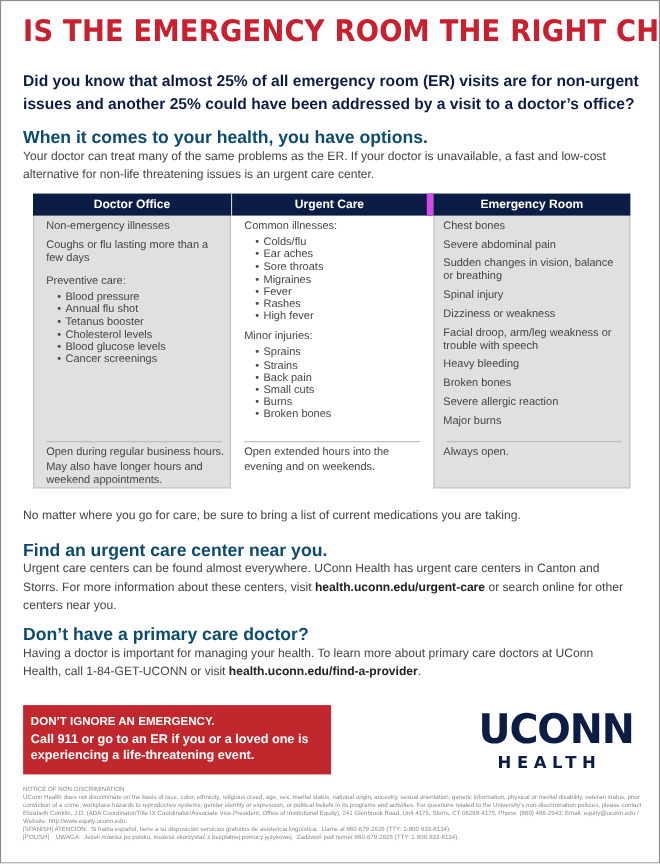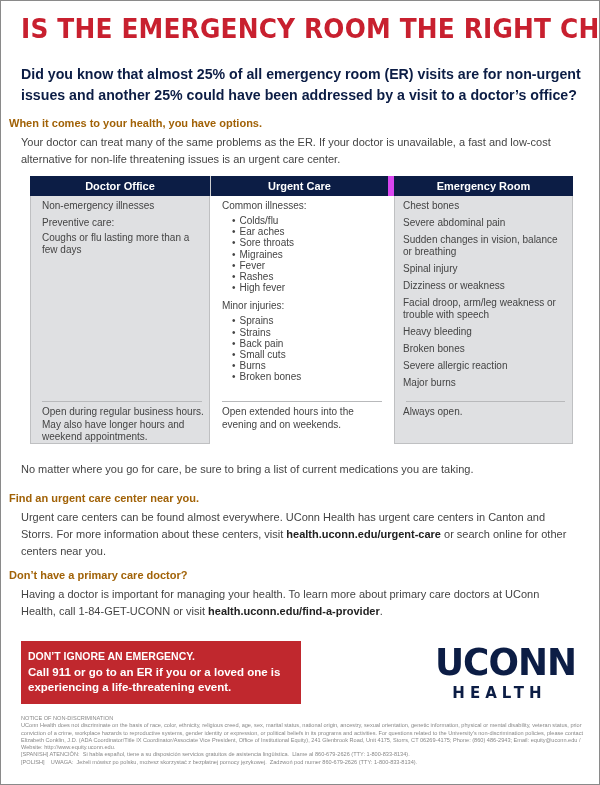--- a/index.html
+++ b/index.html
@@ -13,21 +13,21 @@
     position: absolute; left: 20px; top: 12px; width: 570px;
     color: #c8202f; font-weight: bold; font-size: 27px; letter-spacing: 0.2px;
     white-space: nowrap; font-family: "DejaVu Sans", sans-serif;
     transform: scaleX(0.92); transform-origin: left top;
   }
   .lead {
     position: absolute; left: 20px; top: 63px; width: 570px;
     color: #0c1d45; font-weight: bold; font-size: 14.2px; line-height: 21px;
   }
   .h2 {
-    position: absolute; left: 8px; color: #a16207; font-weight: bold; font-size: 11px;
+    position: absolute; left: 20px; color: #0c4a6e; font-weight: bold; font-size: 16px;
   }
   .para {
     position: absolute; left: 20px; width: 565px; color: #444; font-size: 11px; line-height: 17px;
   }
   .para b { color: #222; }
 
   .table {
     position: absolute; left: 29px; top: 175px; width: 543px; height: 268px;
   }
   .col { position: absolute; top: 0; height: 268px; }
@@ -75,22 +75,30 @@
 
   <div class="h2" style="top:116px">When it comes to your health, you have options.</div>
   <div class="para" style="top:133px; width:540px">Your doctor can treat many of the same problems as the ER. If your doctor is unavailable, a fast and low-cost alternative for non-life threatening issues is an urgent care center.</div>
 
   <div class="table">
 
     <div class="col doc">
       <div class="colhead">Doctor Office</div>
       <div class="cbody">
         <div class="item">Non-emergency illnesses</div>
+        <div class="item" style="margin-bottom:9px">Coughs or flu lasting more than a few days</div>
         <div class="item" style="margin-bottom:3px">Preventive care:</div>
-        <div class="item" style="margin-bottom:9px">Coughs or flu lasting more than a few days</div>
+        <ul>
+          <li>Blood pressure</li>
+          <li>Annual flu shot</li>
+          <li>Tetanus booster</li>
+          <li>Cholesterol levels</li>
+          <li>Blood glucose levels</li>
+          <li>Cancer screenings</li>
+        </ul>
       </div>
       <div class="sep"></div>
       <div class="foot">Open during regular business hours. May also have longer hours and weekend appointments.</div>
     </div>
 
     <div class="col urg">
       <div class="colhead">Urgent Care</div>
       <div class="cbody" style="padding-left:12px">
         <div class="item" style="margin-bottom:3px">Common illnesses:</div>
         <ul>

